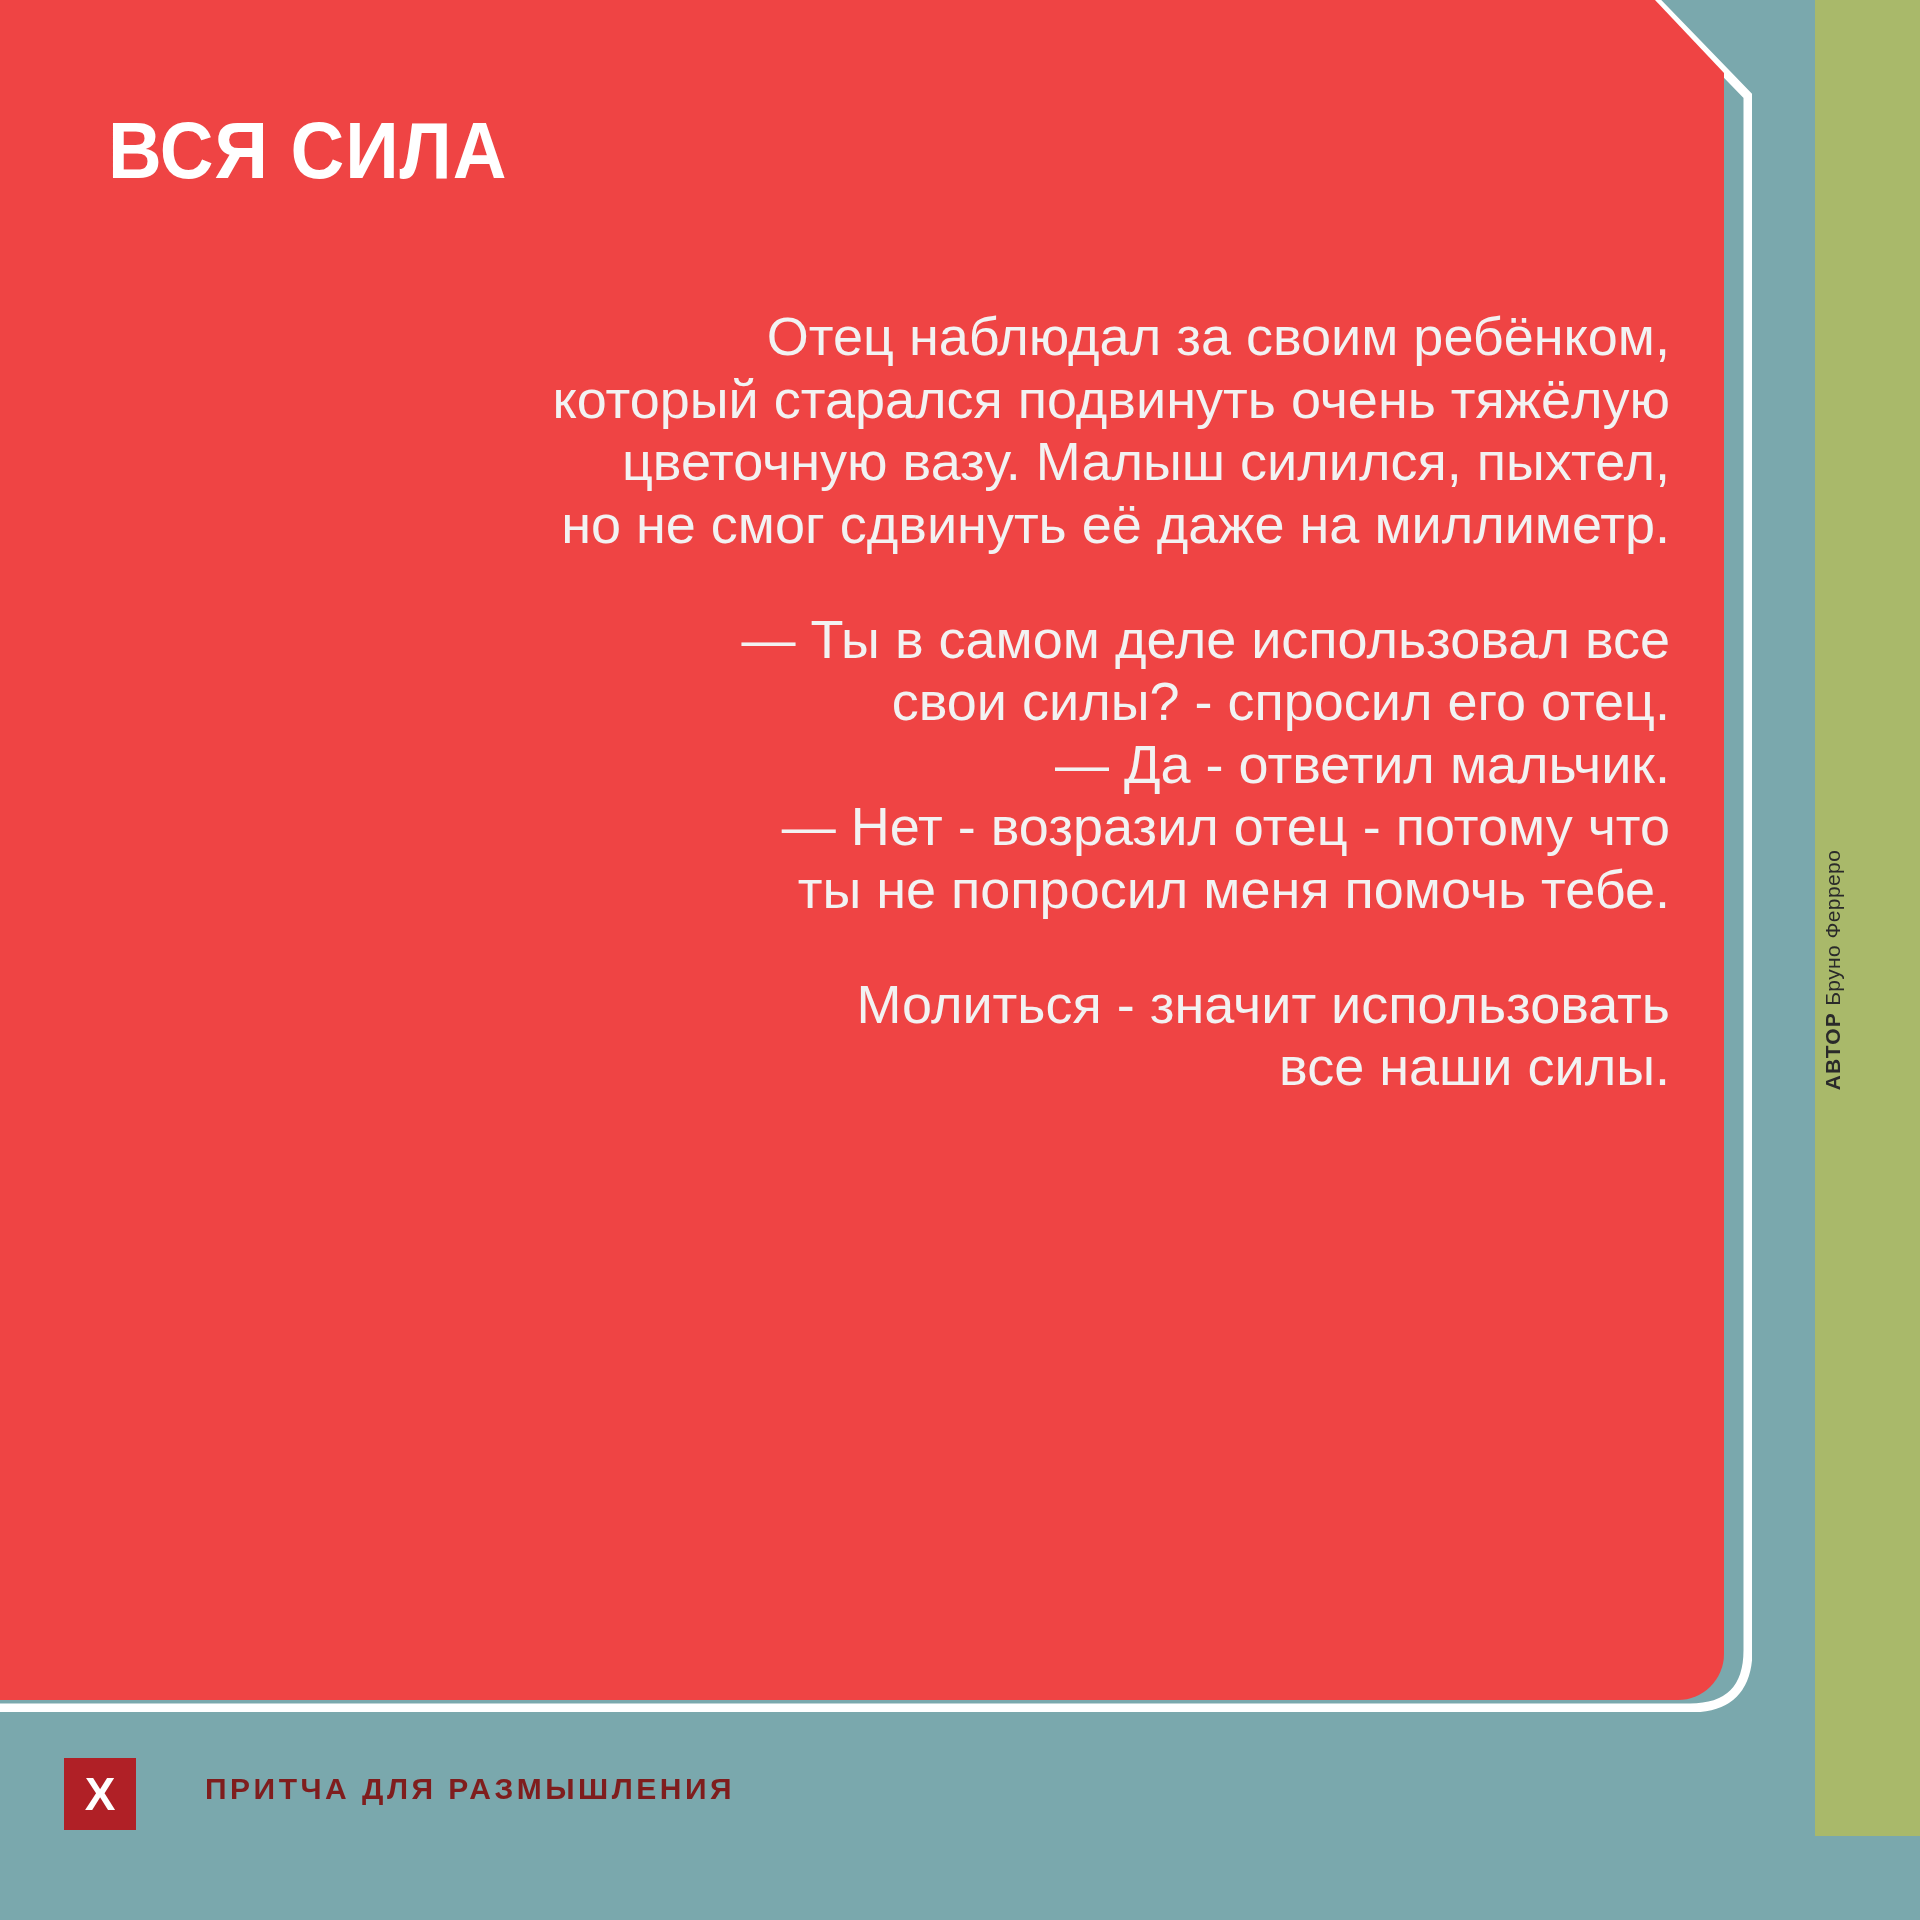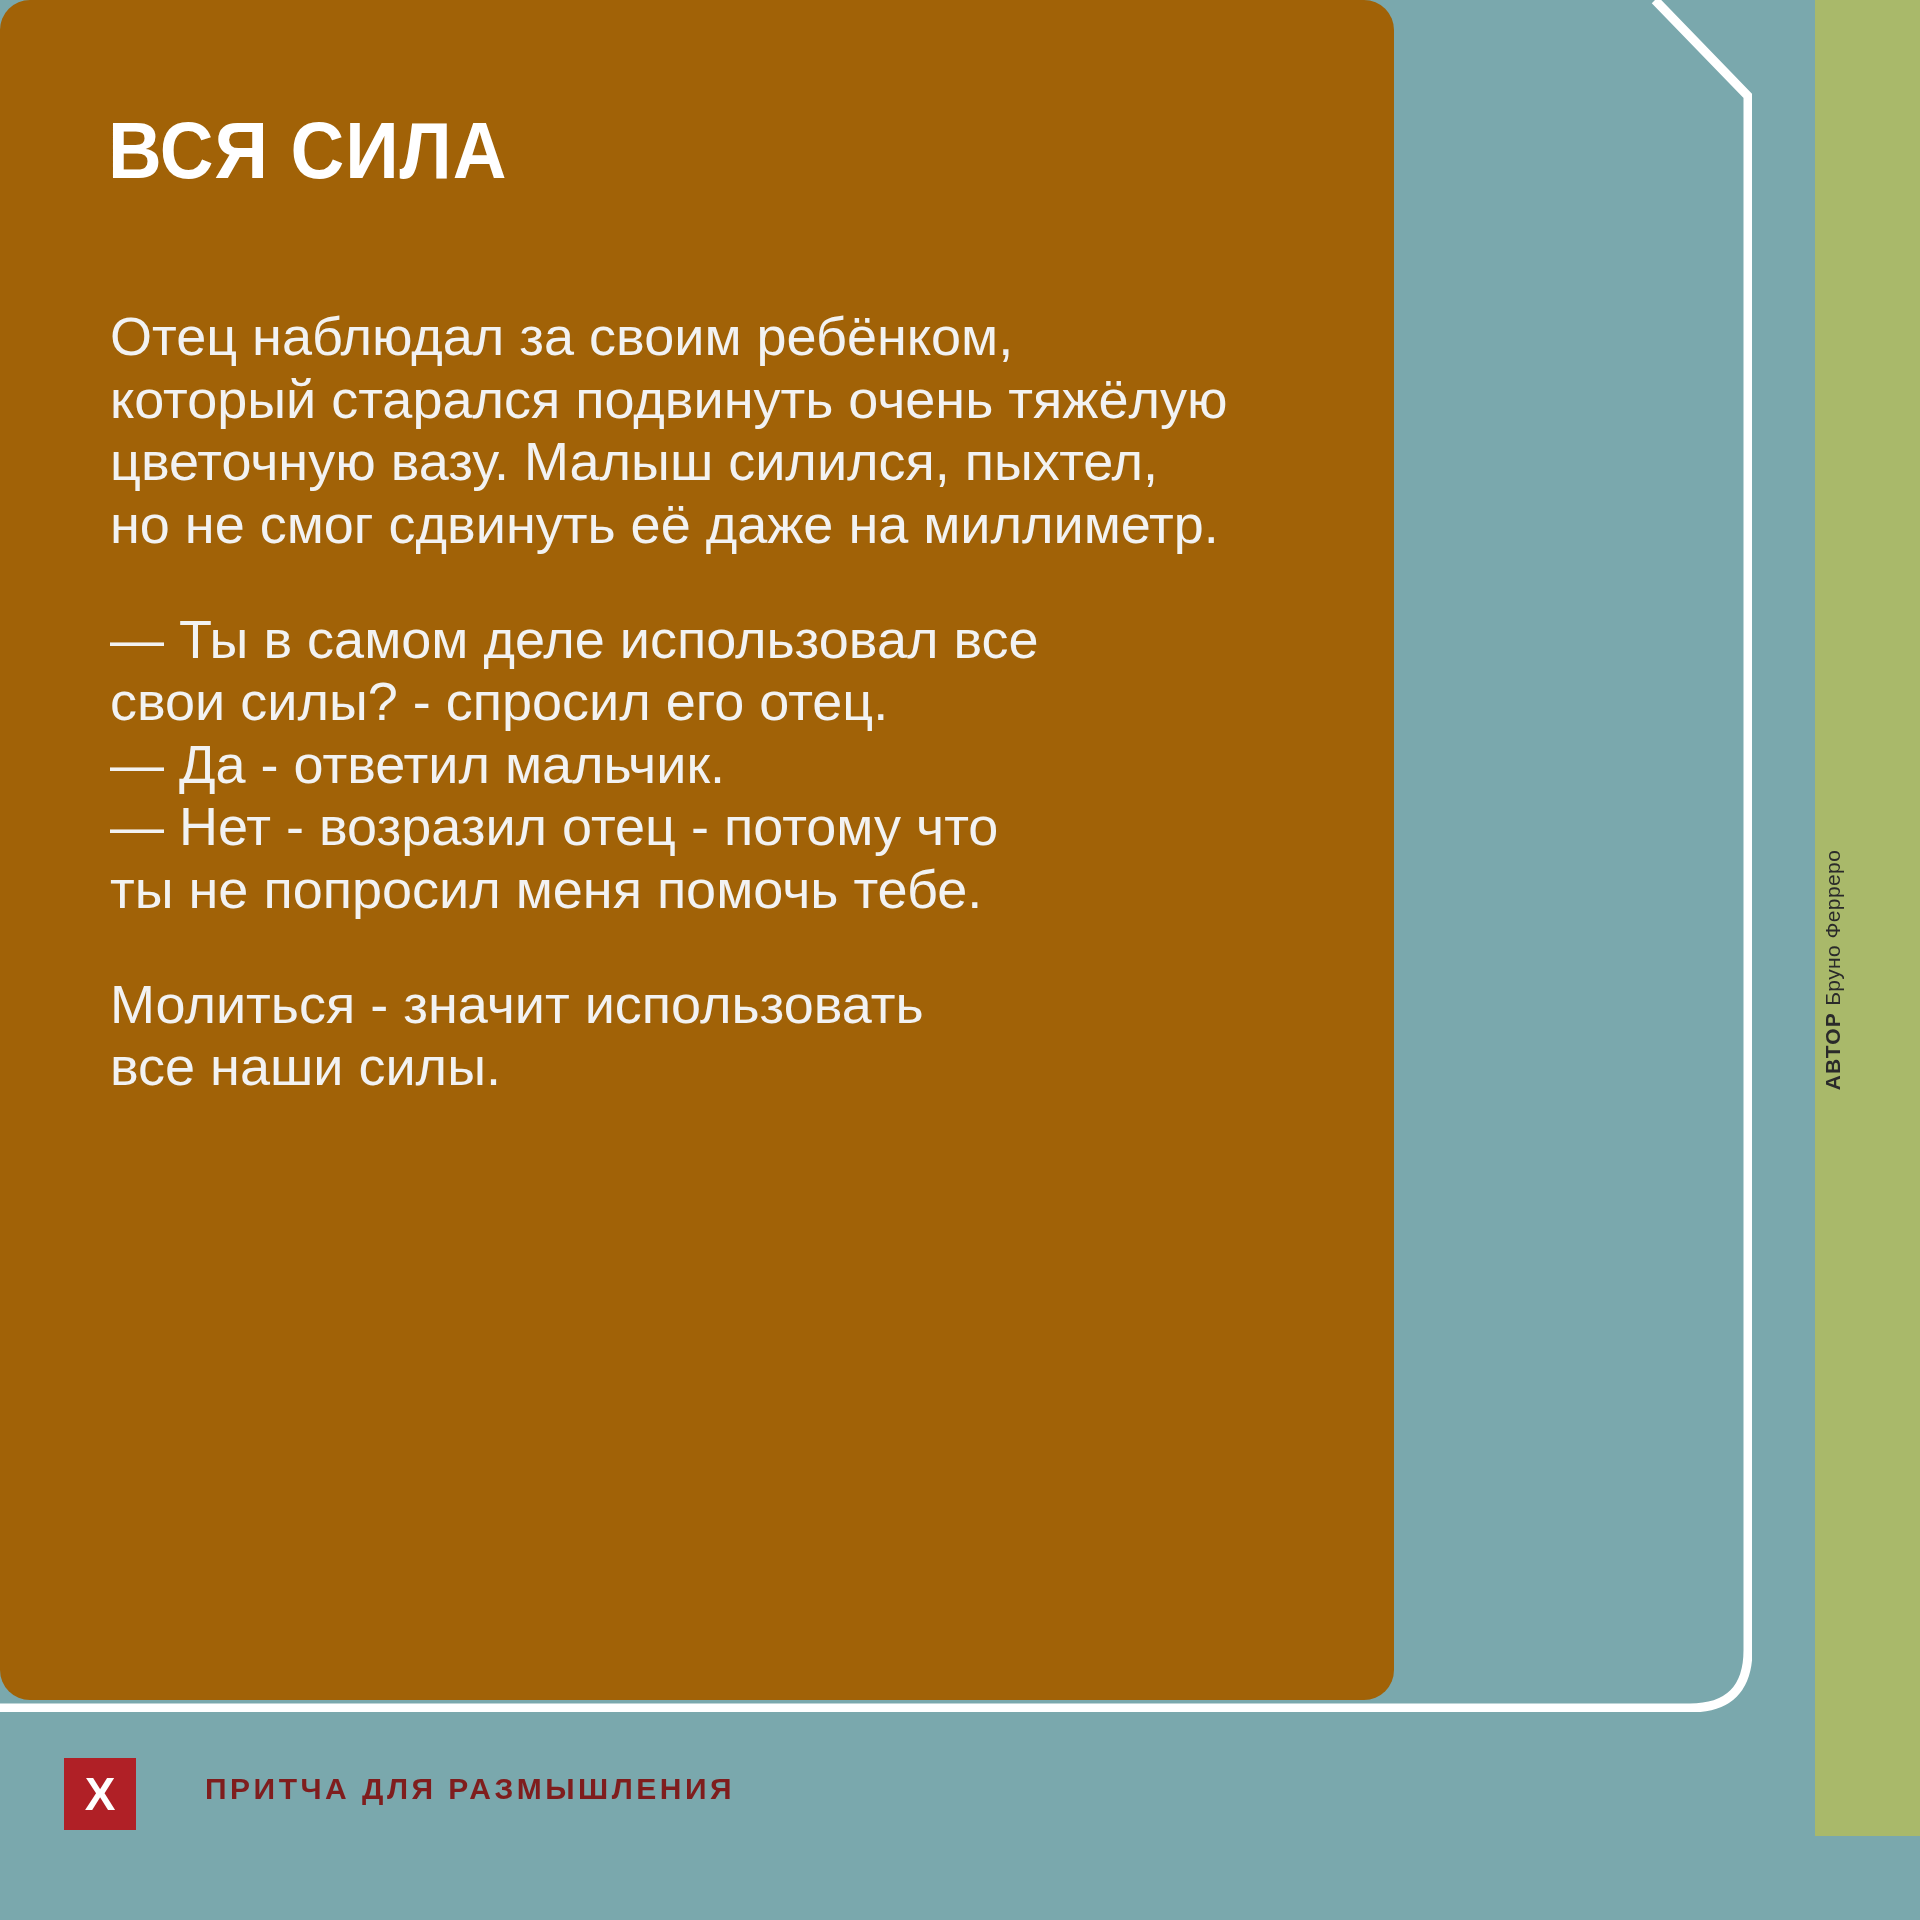--- a/index.html
+++ b/index.html
@@ -62,27 +62,26 @@
   }
   .author-rot .val {
     font-weight: normal;
   }
 
   
   .card {
     position: absolute;
     left: 0;
     top: 0;
-    width: 1394px;
+    width: 1724px;
     height: 1700px;
-    background: #a16207;
+    background: #ef4444;
     border-top-right-radius: 0;
     border-bottom-right-radius: 46px;
     box-shadow: 0 0 0 0 rgba(0,0,0,0);
-    border-radius: 30px;
   }
   
   .card {
     clip-path: polygon(
       0px 0px,
       1655px 0px,
       1742px 92px,
       1742px 1654px,
       1738px 1676px,
       1722px 1692px,
@@ -119,20 +118,21 @@
     top: 305px;
     width: 1560px;
     color: #f2f2f2;
     font-size: 54px;
     line-height: 1.16;
     font-weight: normal;
   }
   .para {
     margin: 0 0 52px 0;
     white-space: pre-line;
+    text-align: right;
   }
   .para:last-child { margin-bottom: 0; }
 
   
   .footer {
     position: absolute;
     left: 0;
     bottom: 0;
     width: 1920px;
     height: 220px;

